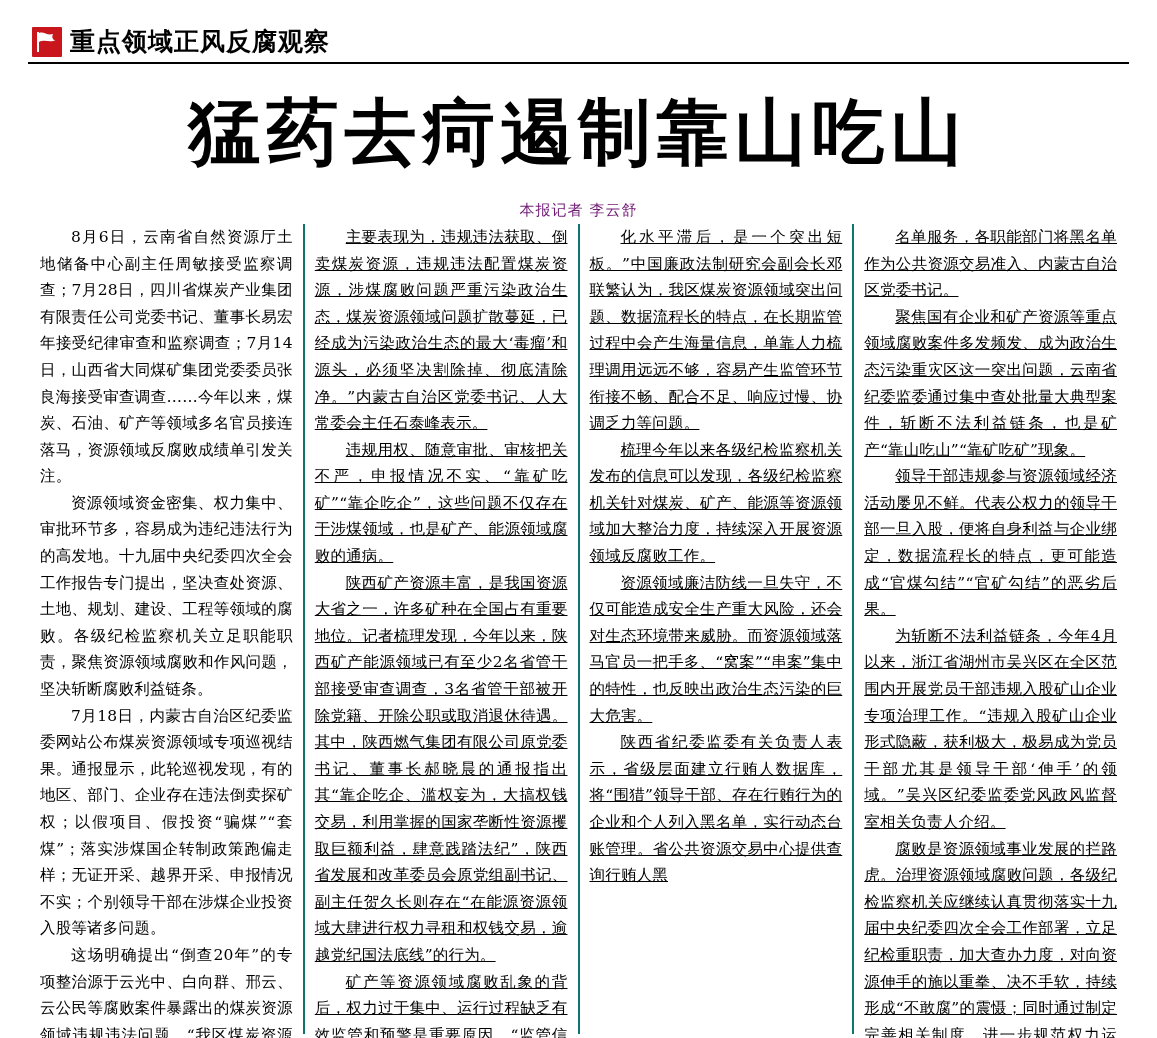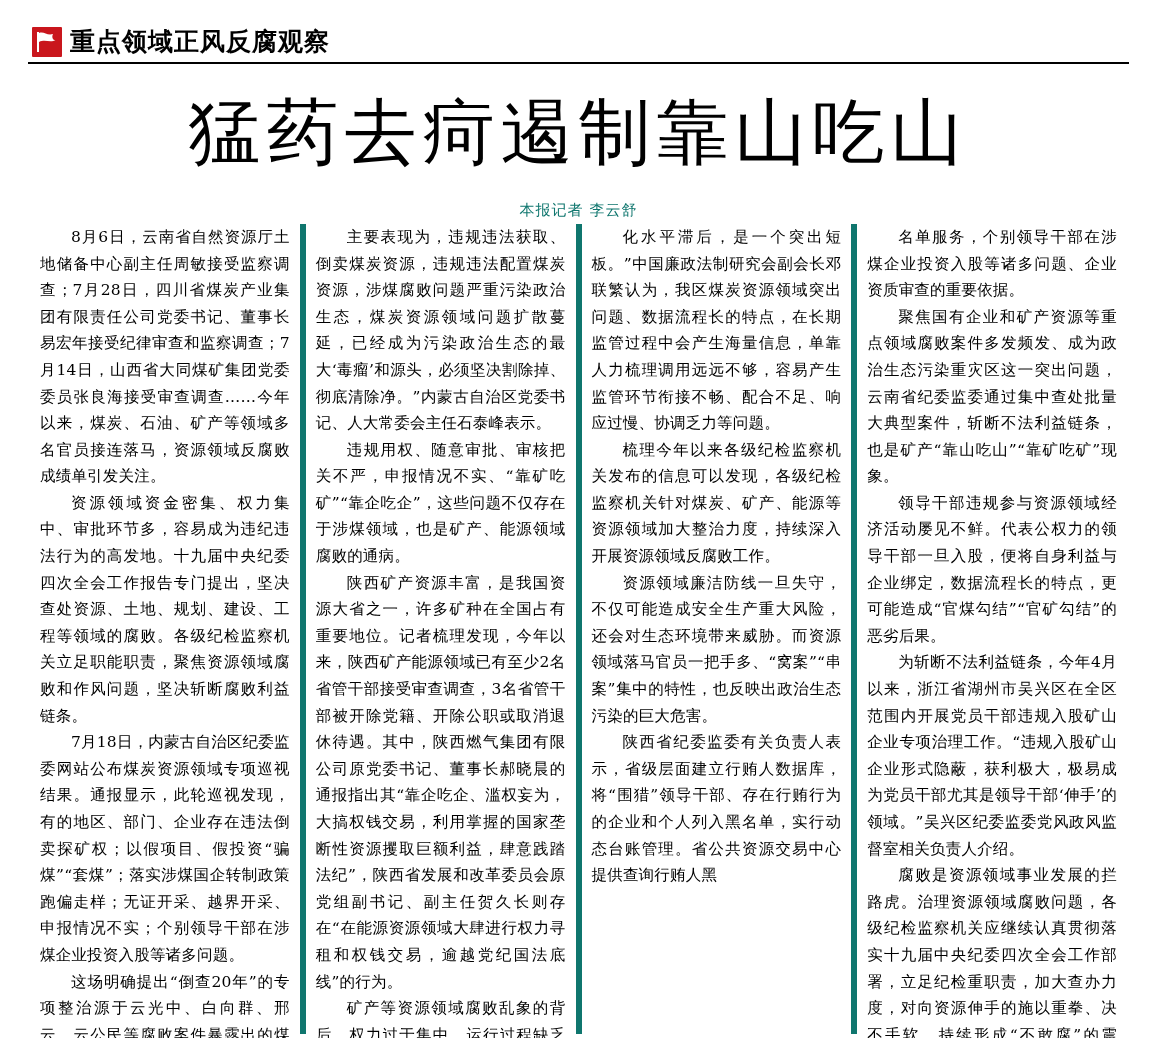--- a/index.html
+++ b/index.html
@@ -56,50 +56,51 @@
   }
   .masthead-rule {
     border: 0;
     border-top: 2px solid #000;
     margin: 6px 14px 0 14px;
   }
 
   
   .headline {
     text-align: center;
-    font-weight: normal;
+    font-weight: bold;
     font-size: 72px;
     letter-spacing: 6px;
     line-height: 1.18;
     margin: 26px 0 11px 0;
     white-space: nowrap;
   }
   .byline {
     text-align: center;
     font-size: 15px;
     letter-spacing: 1px;
     margin: 26px 0 0 0;
-    color: #0f766e;
+    color: #701a75;
   }
 
   
   .columns {
     display: flex;
     margin: 4px 16px 0 16px;
     height: 810px;
     box-sizing: border-box;
   }
   .col {
     flex: 1 1 0;
     padding: 0 10px;
     box-sizing: border-box;
     position: relative;
   }
   .col + .col {
-    border-left: 6px solid #0f766e;
+    border-left: 2px solid #0f766e;
+    text-decoration: underline;
   }
   .col p {
     margin: 0 0 0 0;
     font-size: 15.5px;
     line-height: 26.6px;
     text-align: justify;
     text-justify: inter-ideograph;
     text-indent: 2em;
     letter-spacing: 0.2px;
     font-family: "DejaVu Serif", "Liberation Serif", serif;
@@ -141,21 +142,21 @@
     </div>
 
     <div class="col">
       <p>化水平滞后，是一个突出短板。”中国廉政法制研究会副会长邓联繁认为，我区煤炭资源领域突出问题、数据流程长的特点，在长期监管过程中会产生海量信息，单靠人力梳理调用远远不够，容易产生监管环节衔接不畅、配合不足、响应过慢、协调乏力等问题。</p>
       <p>梳理今年以来各级纪检监察机关发布的信息可以发现，各级纪检监察机关针对煤炭、矿产、能源等资源领域加大整治力度，持续深入开展资源领域反腐败工作。</p>
       <p>资源领域廉洁防线一旦失守，不仅可能造成安全生产重大风险，还会对生态环境带来威胁。而资源领域落马官员一把手多、“窝案”“串案”集中的特性，也反映出政治生态污染的巨大危害。</p>
       <p>陕西省纪委监委有关负责人表示，省级层面建立行贿人数据库，将“围猎”领导干部、存在行贿行为的企业和个人列入黑名单，实行动态台账管理。省公共资源交易中心提供查询行贿人黑</p>
     </div>
 
     <div class="col">
-      <p>名单服务，个别领导干部在涉煤企业投资入股等诸多问题、企业资质审查的重要依据。</p>
+      <p>名单服务，各职能部门将黑名单作为公共资源交易准入、内蒙古自治区党委书记。</p>
       <p>聚焦国有企业和矿产资源等重点领域腐败案件多发频发、成为政治生态污染重灾区这一突出问题，云南省纪委监委通过集中查处批量大典型案件，斩断不法利益链条，也是矿产“靠山吃山”“靠矿吃矿”现象。</p>
       <p>领导干部违规参与资源领域经济活动屡见不鲜。代表公权力的领导干部一旦入股，便将自身利益与企业绑定，数据流程长的特点，更可能造成“官煤勾结”“官矿勾结”的恶劣后果。</p>
       <p>为斩断不法利益链条，今年4月以来，浙江省湖州市吴兴区在全区范围内开展党员干部违规入股矿山企业专项治理工作。“违规入股矿山企业形式隐蔽，获利极大，极易成为党员干部尤其是领导干部‘伸手’的领域。”吴兴区纪委监委党风政风监督室相关负责人介绍。</p>
       <p>腐败是资源领域事业发展的拦路虎。治理资源领域腐败问题，各级纪检监察机关应继续认真贯彻落实十九届中央纪委四次全会工作部署，立足纪检重职责，加大查办力度，对向资源伸手的施以重拳、决不手软，持续形成“不敢腐”的震慑；同时通过制定完善相关制度，进一步规范权力运行，从根本上养压腐败的空间。</p>
     </div>
 
   </div>
 </div>
 
 </body></html>

